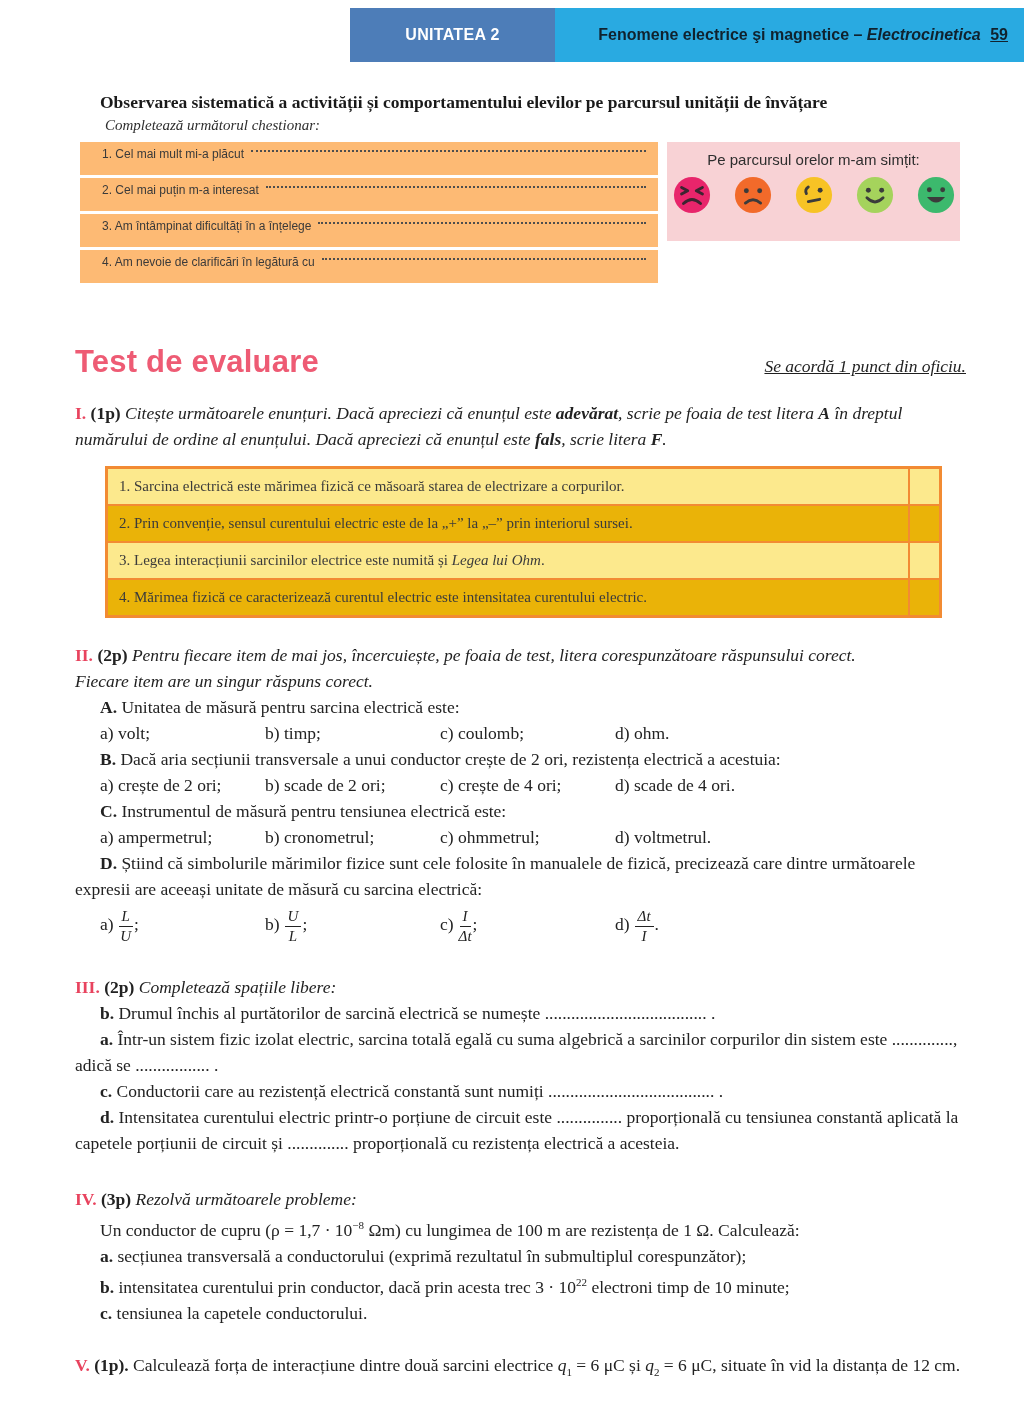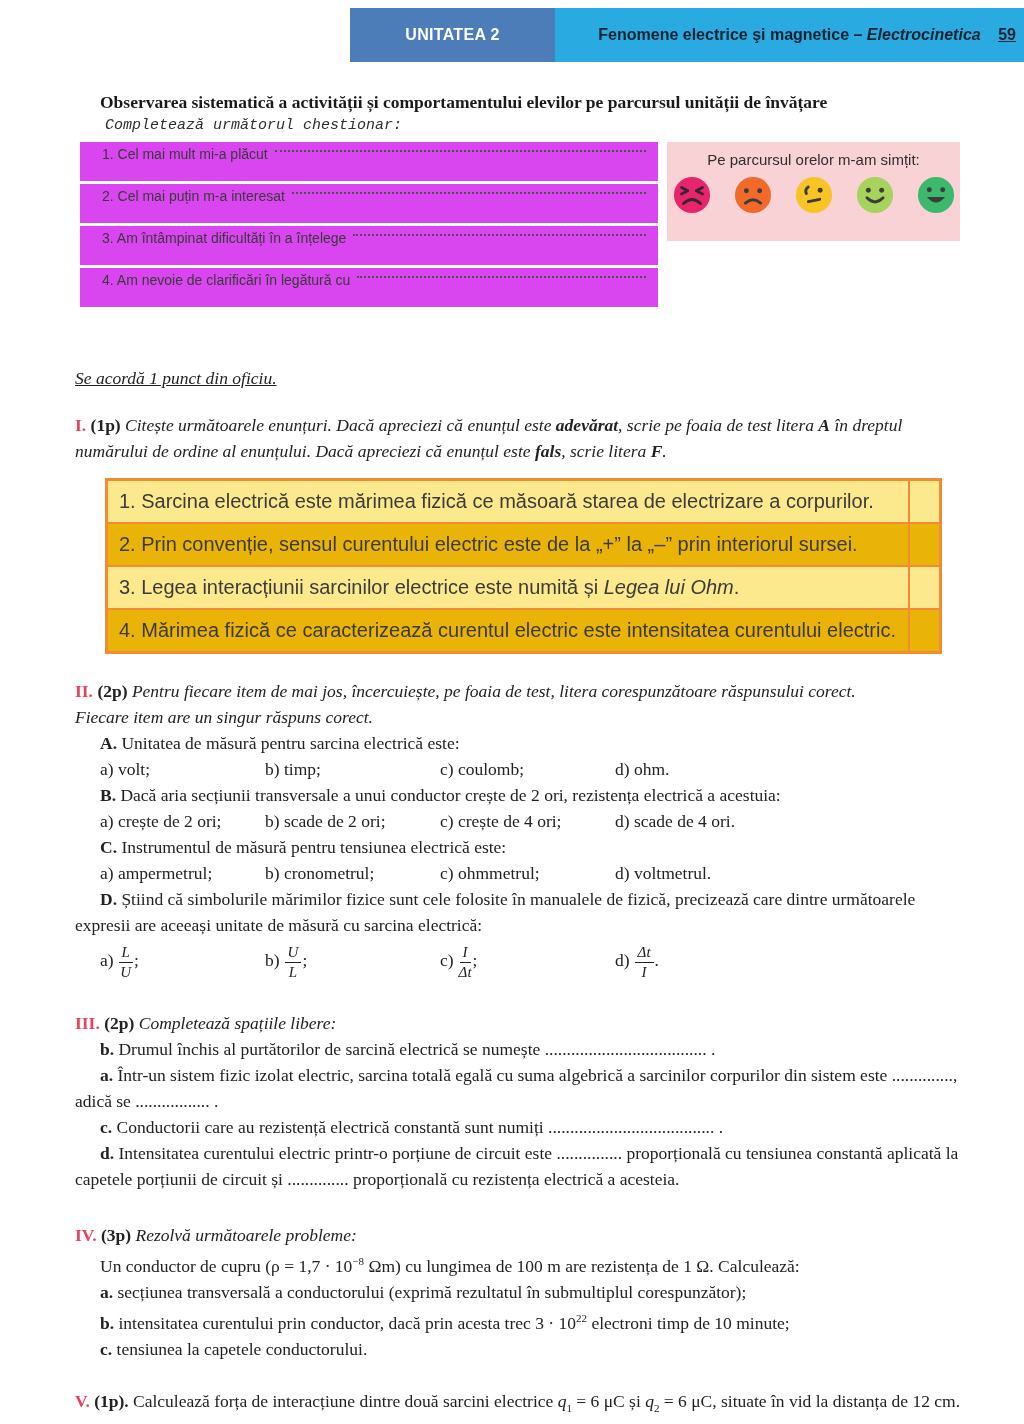--- a/index.html
+++ b/index.html
@@ -16,36 +16,36 @@
     display:flex; align-items:center; justify-content:center;
     font-family:"Liberation Sans", sans-serif; font-weight:bold; font-size:16px;
     letter-spacing:.3px;
   }
   .title-bar {
     flex:1; background:#29aae1; position:relative;
     display:flex; align-items:center; justify-content:center;
     font-family:"Liberation Sans", sans-serif; font-weight:bold; font-size:16px;
     color:#10222e;
   }
-  .title-bar .page-num { position:absolute; right:8px;text-decoration:underline; }
+  .title-bar .page-num { position:absolute; right:16px;text-decoration:underline; }
   
   .content { padding:0 58px 0 75px; }
   .obs-heading {
     margin:30px 0 0 25px; font-weight:bold; font-size:17.5px; color:#1a1a1a;font-family:Liberation Serif, serif;
   }
   .obs-sub {
     margin:4px 0 8px 30px; font-style:italic; font-size:15px;
-    font-family:Liberation Mono, monospace; color:#2e2e2e;
+    font-family:Liberation Serif, serif; color:#2e2e2e;
   }
   .quiz-row { display:flex; margin-left:5px; }
   .checklist { width:578px; }
   .check-item {
-    height:23px; background:#d946ef; margin-bottom:3px;
-    display:flex; align-items:center; padding:0 10px 16px 22px;
-    font-family:"Liberation Sans", sans-serif; font-size:14px; color:#3a3a3a;
+    height:23px; background:#fdba74; margin-bottom:3px;
+    display:flex; align-items:center; padding:0 10px 10px 22px;
+    font-family:"Liberation Sans", sans-serif; font-size:12px; color:#3a3a3a;
   }
   .check-item .dots { flex:1; border-bottom:2px dotted #4d4d4d; margin:0 2px 5px 7px; }
   .mood-panel {
     width:293px; margin-left:9px; background:#f8d2d5; height:99px;
     display:flex; flex-direction:column; align-items:center;
   }
   .mood-title {
     font-family:"Liberation Sans", sans-serif; font-size:15px; color:#2e2e2e;
     margin-top:9px;
   }
@@ -64,21 +64,21 @@
   
   .para { font-size:17.5px; line-height:26px; margin:0; }
   .it { font-style:italic; }
   .bd { font-weight:bold; }
   .bi { font-weight:bold; font-style:italic; }
   .roman { color:#e8435e; font-weight:bold; }
   .sec-I { margin-top:20px; }
   
   .ttable {
     margin:14px 24px 0 30px; border:3px solid #f28b33;
-    font-family:Liberation Sans, sans-serif; font-size:20px; color:#3b3b3b;
+    font-family:Liberation Serif, serif; font-size:15px; color:#3b3b3b;
   }
   .trow { display:flex; border-bottom:2px solid #f28b33; }
   .trow:last-child { border-bottom:none; }
   .trow-main { flex:1; padding:9px 10px 9px 11px; display:flex; align-items:center; }
   .trow-ans { width:29px; border-left:2px solid #f28b33; }
   .row-dark  { background:#fce98d; }
   .row-light { background:#eab308; }
   
   .sec-II { margin-top:24px; }
   .q-line { text-indent:25px; }
@@ -173,20 +173,21 @@
             <circle cx="20" cy="20" r="19" fill="#3cb96d"></circle>
             <circle cx="13" cy="14.5" r="2.6" fill="#3b3b3b"></circle>
             <circle cx="27" cy="14.5" r="2.6" fill="#3b3b3b"></circle>
             <path d="M10.5 22 Q20 34 29.5 22 Z" fill="#3b3b3b"></path>
           </svg>
         </div>
       </div>
     </div>
 
     <div class="test-title-row">
+      <span class="test-title">Test de evaluare</span>
       <span class="office-note it">Se acordă 1 punct din oficiu.</span>
     </div>
 
     <p class="para sec-I">
       <span class="roman">I.</span><span class="bd"> (1p) </span><span class="it">Citește următoarele enunțuri. Dacă apreciezi că enunțul este </span><span class="bi">adevărat</span><span class="it">, scrie pe foaia de test litera </span><span class="bi">A</span><span class="it"> în dreptul numărului de ordine al enunțului. Dacă apreciezi că enunțul este </span><span class="bi">fals</span><span class="it">, scrie litera </span><span class="bi">F</span><span class="it">.</span>
     </p>
 
     <div class="ttable">
       <div class="trow row-dark">
         <div class="trow-main">

